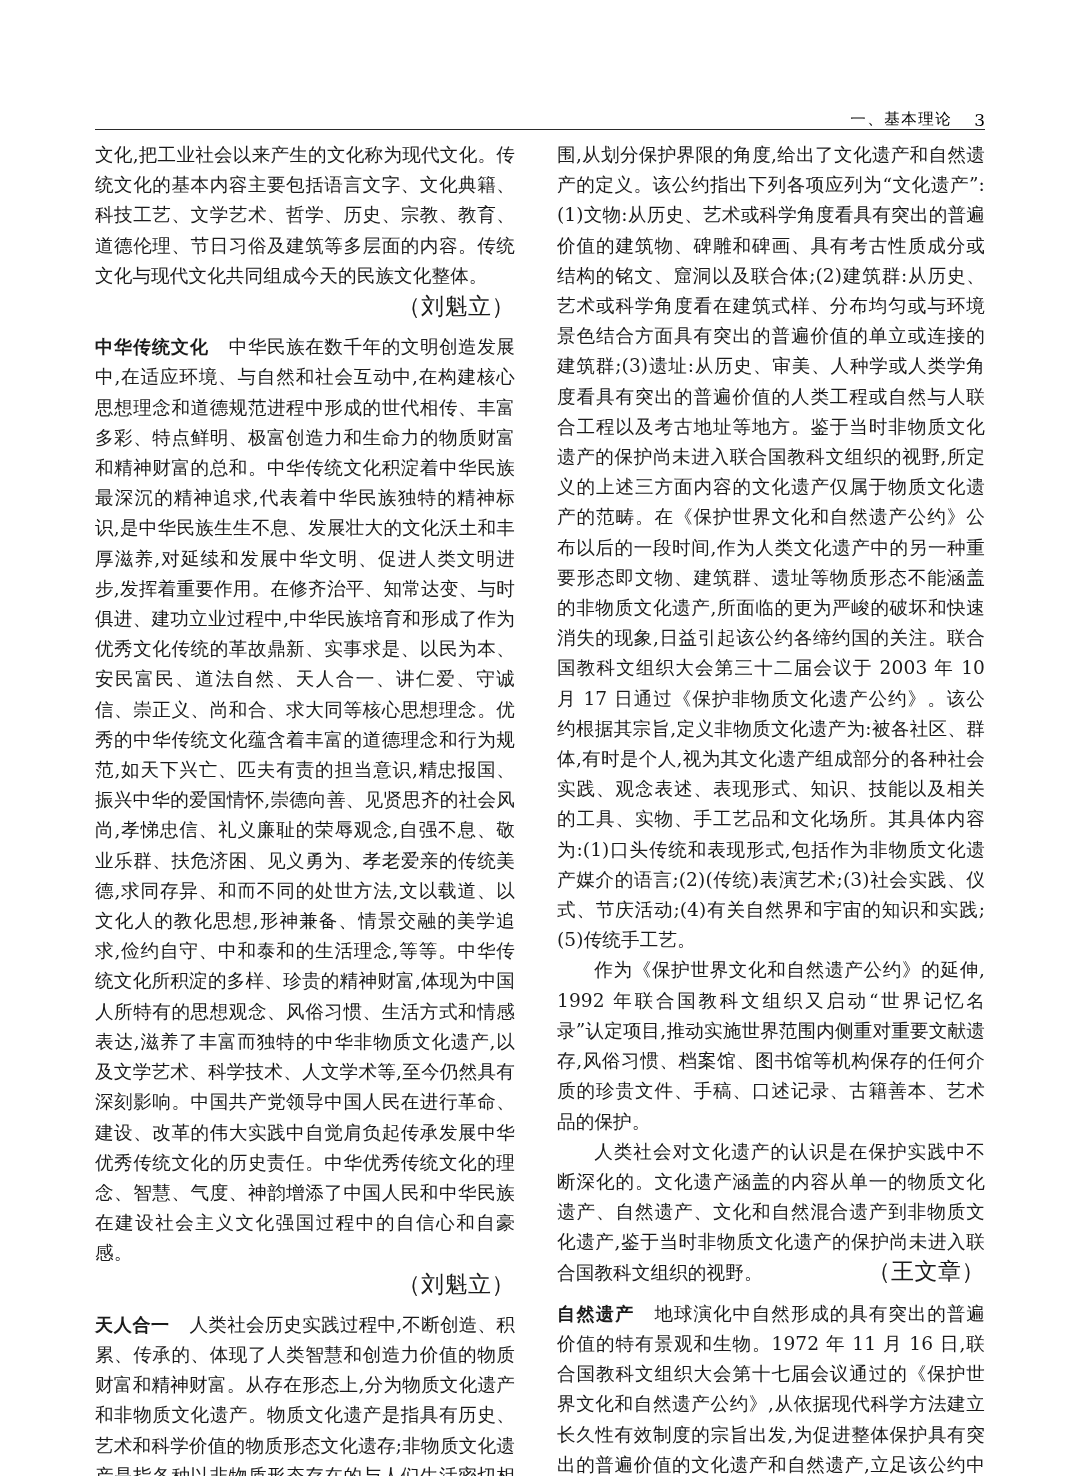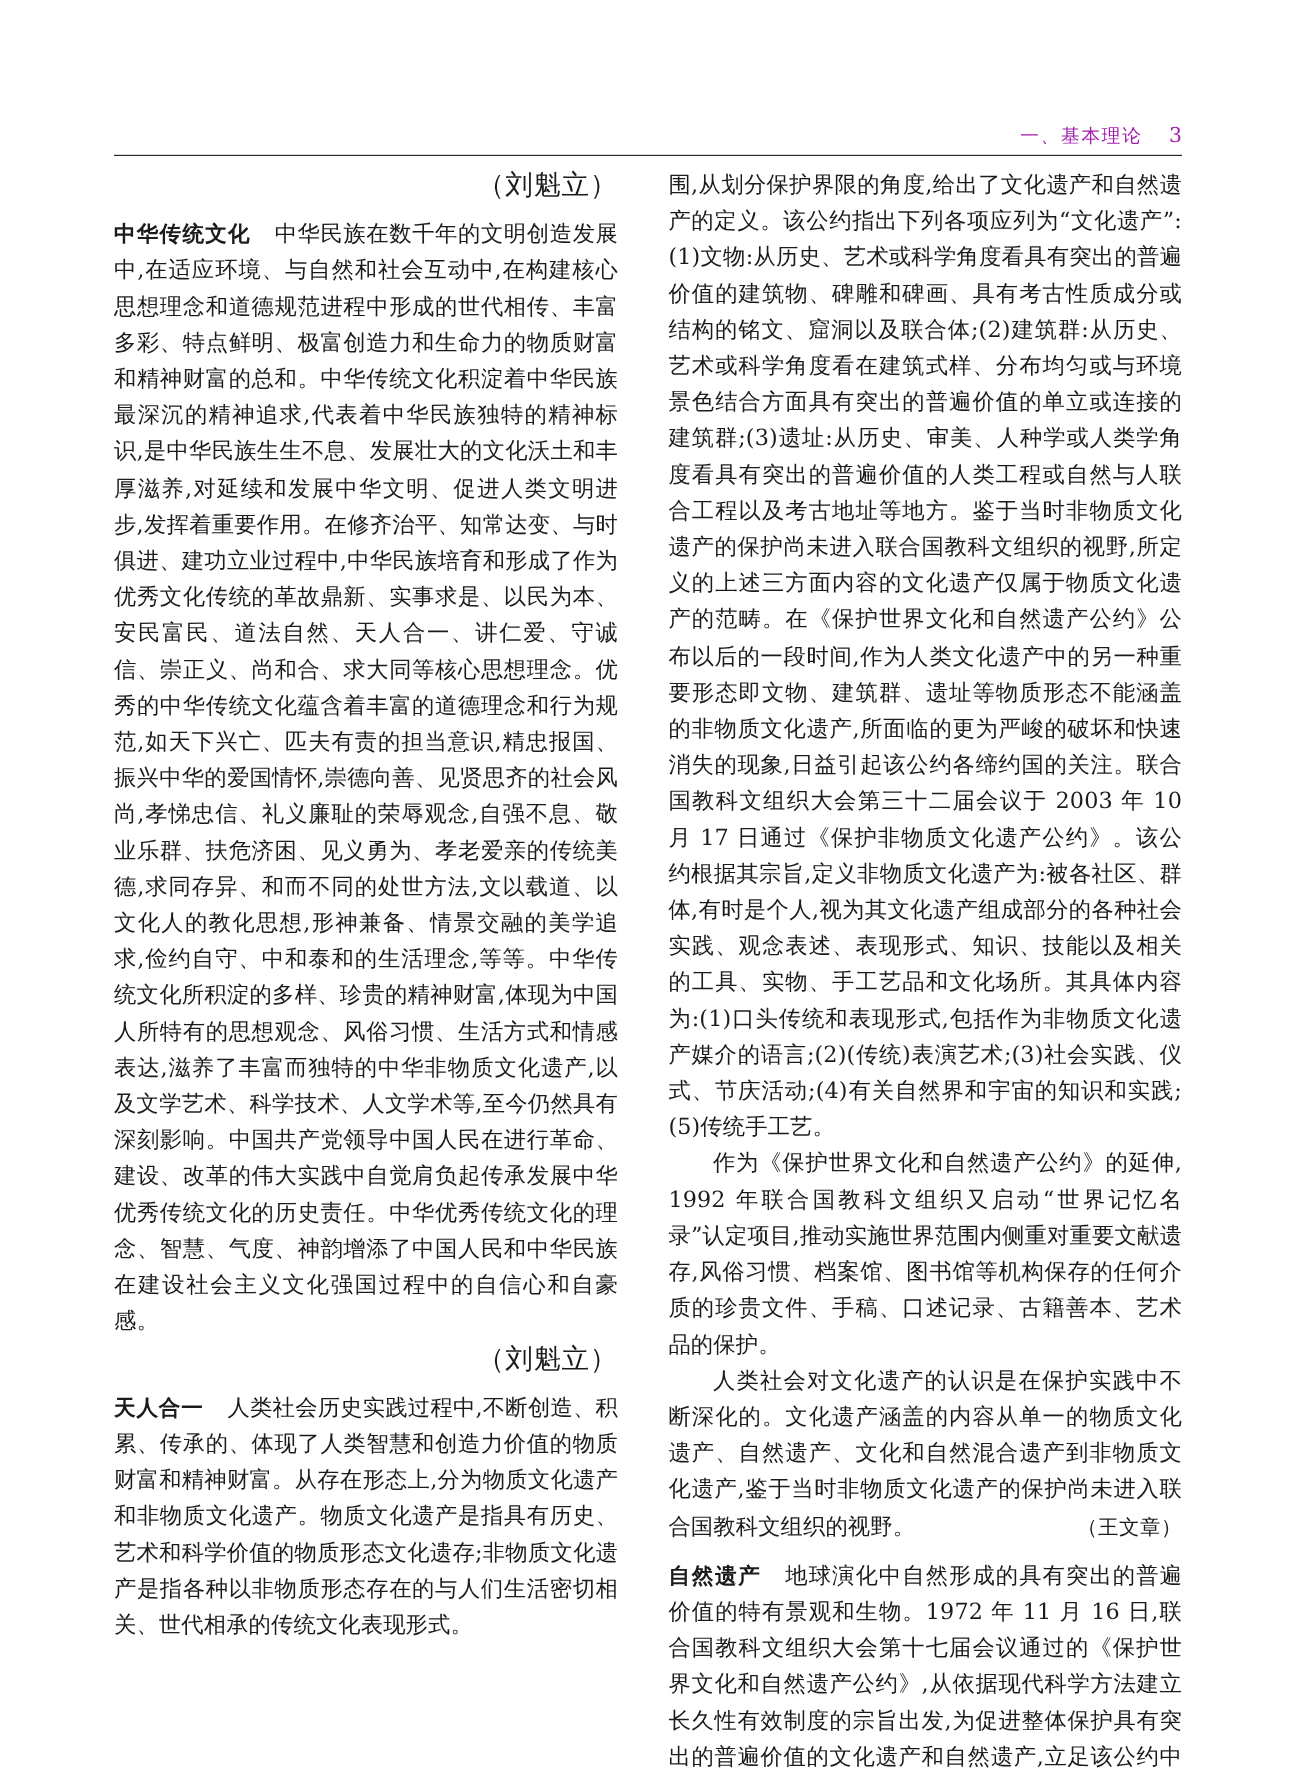--- a/index.html
+++ b/index.html
@@ -25,26 +25,26 @@
   }
 
   
   .running-head {
     position: absolute;
     left: 95px;
     top: 96px;
     width: 890px;
     height: 34px;
     display: flex;
-    align-items: center;
+    align-items: flex-end;
     justify-content: flex-end;
     font-family: "DejaVu Serif", "Liberation Serif", serif;
     font-size: 15.5px;
     letter-spacing: 1px;
-    color: #a21caf;
+    color: #000000;
   }
   .running-head .rh-title {
     font-size: 15.5px;
     letter-spacing: 1.5px;
   }
   .running-head .rh-page {
     font-size: 17px;
     margin-left: 22px;
     letter-spacing: 0;
   }
@@ -108,40 +108,44 @@
     margin: 0;
     font-size: 23px;
     line-height: 30.2px;
     text-align: right;
     font-family: "DejaVu Serif", "Liberation Serif", serif;
     letter-spacing: 0.5px;
   }
   
   .attrib-inline {
     float: right;
-    font-size: 17px;
+    font-size: 23px;
     letter-spacing: 0.5px;
+    font-family: Liberation Mono, monospace;
   }
   .clear { clear: both; }
 </style>
 </head>
 <body>
 
 <div class="page">
 
   <div class="running-head">
     <span class="rh-title">一、基本理论</span>
     <span class="rh-page">3</span>
   </div>
   <div class="head-rule"></div>
 
   <div class="columns">
 
     <div class="col col-left">
 
+      <p class="para">
+        <span>文化,把工业社会以来产生的文化称为现代文化。传统文化的基本内容主要包括语言文字、文化典籍、科技工艺、文学艺术、哲学、历史、宗教、教育、道德伦理、节日习俗及建筑等多层面的内容。传统文化与现代文化共同组成今天的民族文化整体。</span>
+      </p>
       <p class="attrib">（刘魁立）</p>
 
       <p class="entry">
         <span class="entry-term">中华传统文化</span><span>中华民族在数千年的文明创造发展中,在适应环境、与自然和社会互动中,在构建核心思想理念和道德规范进程中形成的世代相传、丰富多彩、特点鲜明、极富创造力和生命力的物质财富和精神财富的总和。中华传统文化积淀着中华民族最深沉的精神追求,代表着中华民族独特的精神标识,是中华民族生生不息、发展壮大的文化沃土和丰厚滋养,对延续和发展中华文明、促进人类文明进步,发挥着重要作用。在修齐治平、知常达变、与时俱进、建功立业过程中,中华民族培育和形成了作为优秀文化传统的革故鼎新、实事求是、以民为本、安民富民、道法自然、天人合一、讲仁爱、守诚信、崇正义、尚和合、求大同等核心思想理念。优秀的中华传统文化蕴含着丰富的道德理念和行为规范,如天下兴亡、匹夫有责的担当意识,精忠报国、振兴中华的爱国情怀,崇德向善、见贤思齐的社会风尚,孝悌忠信、礼义廉耻的荣辱观念,自强不息、敬业乐群、扶危济困、见义勇为、孝老爱亲的传统美德,求同存异、和而不同的处世方法,文以载道、以文化人的教化思想,形神兼备、情景交融的美学追求,俭约自守、中和泰和的生活理念,等等。中华传统文化所积淀的多样、珍贵的精神财富,体现为中国人所特有的思想观念、风俗习惯、生活方式和情感表达,滋养了丰富而独特的中华非物质文化遗产,以及文学艺术、科学技术、人文学术等,至今仍然具有深刻影响。中国共产党领导中国人民在进行革命、建设、改革的伟大实践中自觉肩负起传承发展中华优秀传统文化的历史责任。中华优秀传统文化的理念、智慧、气度、神韵增添了中国人民和中华民族在建设社会主义文化强国过程中的自信心和自豪感。</span>
       </p>
       <p class="attrib">（刘魁立）</p>
 
       <p class="entry">
         <span class="entry-term">天人合一</span><span>人类社会历史实践过程中,不断创造、积累、传承的、体现了人类智慧和创造力价值的物质财富和精神财富。从存在形态上,分为物质文化遗产和非物质文化遗产。物质文化遗产是指具有历史、艺术和科学价值的物质形态文化遗存;非物质文化遗产是指各种以非物质形态存在的与人们生活密切相关、世代相承的传统文化表现形式。</span>
       </p>

